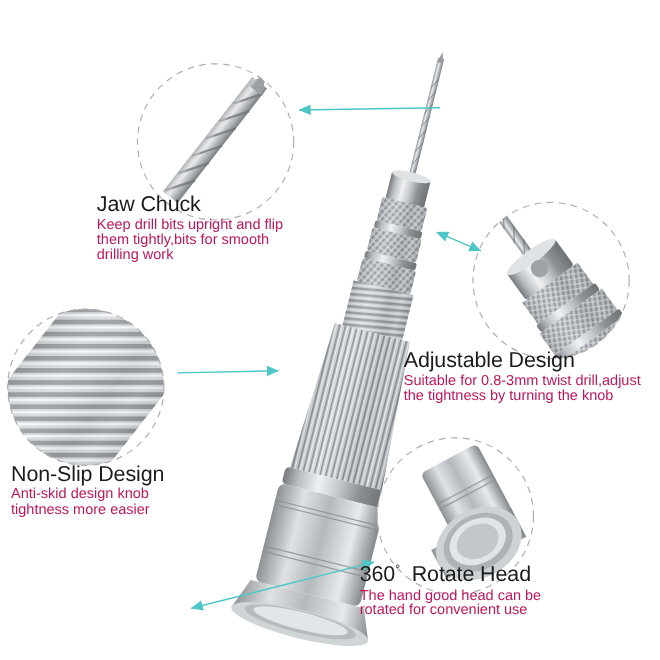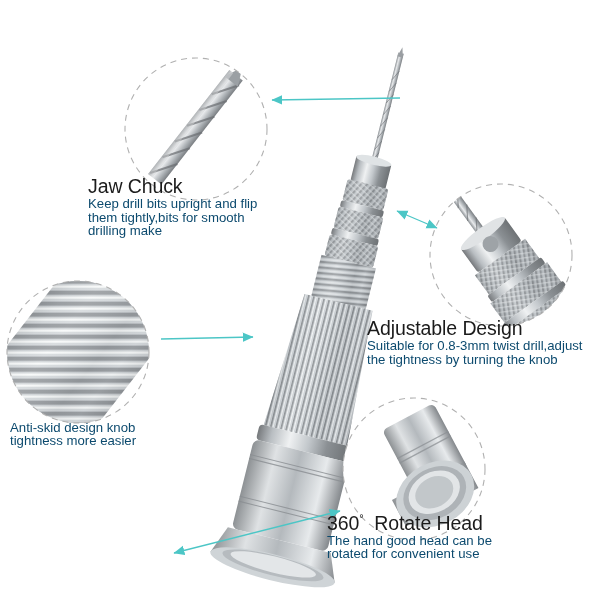--- a/index.html
+++ b/index.html
@@ -25,21 +25,21 @@
     white-space:nowrap;
     line-height:1.1;
   }
   .heading .deg{
     font-size:11px;
     vertical-align:super;
     letter-spacing:0;
   }
   .body-line{
     font-size:13.2px;
-    color:#0c4a6e;
+    color:#be185d;
     white-space:nowrap;
     line-height:1.0;
   }
   .body-block{display:block;}
   .body-block .body-line{margin-top:0;}
   .bl-gap{margin-top:11px;}
   .bl-first{margin-top:6px;}
 
   
   #blk-jaw{left:88px;top:176px;}
@@ -269,33 +269,34 @@
     <line x1="397" y1="211" x2="437" y2="228" stroke="#4cc6c6" stroke-width="1.3" marker-start="url(#mStart)" marker-end="url(#mEnd)"></line>
     <line x1="161" y1="339" x2="253" y2="337" stroke="#4cc6c6" stroke-width="1.3" marker-end="url(#mEnd)"></line>
     <line x1="340" y1="511" x2="174" y2="553" stroke="#4cc6c6" stroke-width="1.3" marker-start="url(#mStart)" marker-end="url(#mEnd)"></line>
   </svg>
 
   <div class="txt" id="blk-jaw">
     <div class="heading">Jaw Chuck</div>
     <div class="body-block">
       <div class="body-line bl-first">Keep drill bits upright and flip</div>
       <div class="body-line bl-gap">them tightly,bits for smooth</div>
-      <div class="body-line bl-gap">drilling make</div>
+      <div class="body-line bl-gap">drilling work</div>
     </div>
   </div>
 
   <div class="txt" id="blk-collets">
     <div class="heading">Adjustable Design</div>
     <div class="body-block">
       <div class="body-line bl-first">Suitable for 0.8-3mm twist drill,adjust</div>
       <div class="body-line bl-gap">the tightness by turning the knob</div>
     </div>
   </div>
 
   <div class="txt" id="blk-nonslip">
+    <div class="heading">Non-Slip Design</div>
     <div class="body-block">
       <div class="body-line bl-first">Anti-skid design knob</div>
       <div class="body-line bl-gap">tightness more easier</div>
     </div>
   </div>
 
   <div class="txt" id="blk-rotate">
     <div class="heading"><span>360</span><span class="deg">°</span>&nbsp;&nbsp;<span>Rotate Head</span></div>
     <div class="body-block">
       <div class="body-line bl-first">The hand good head can be</div>

